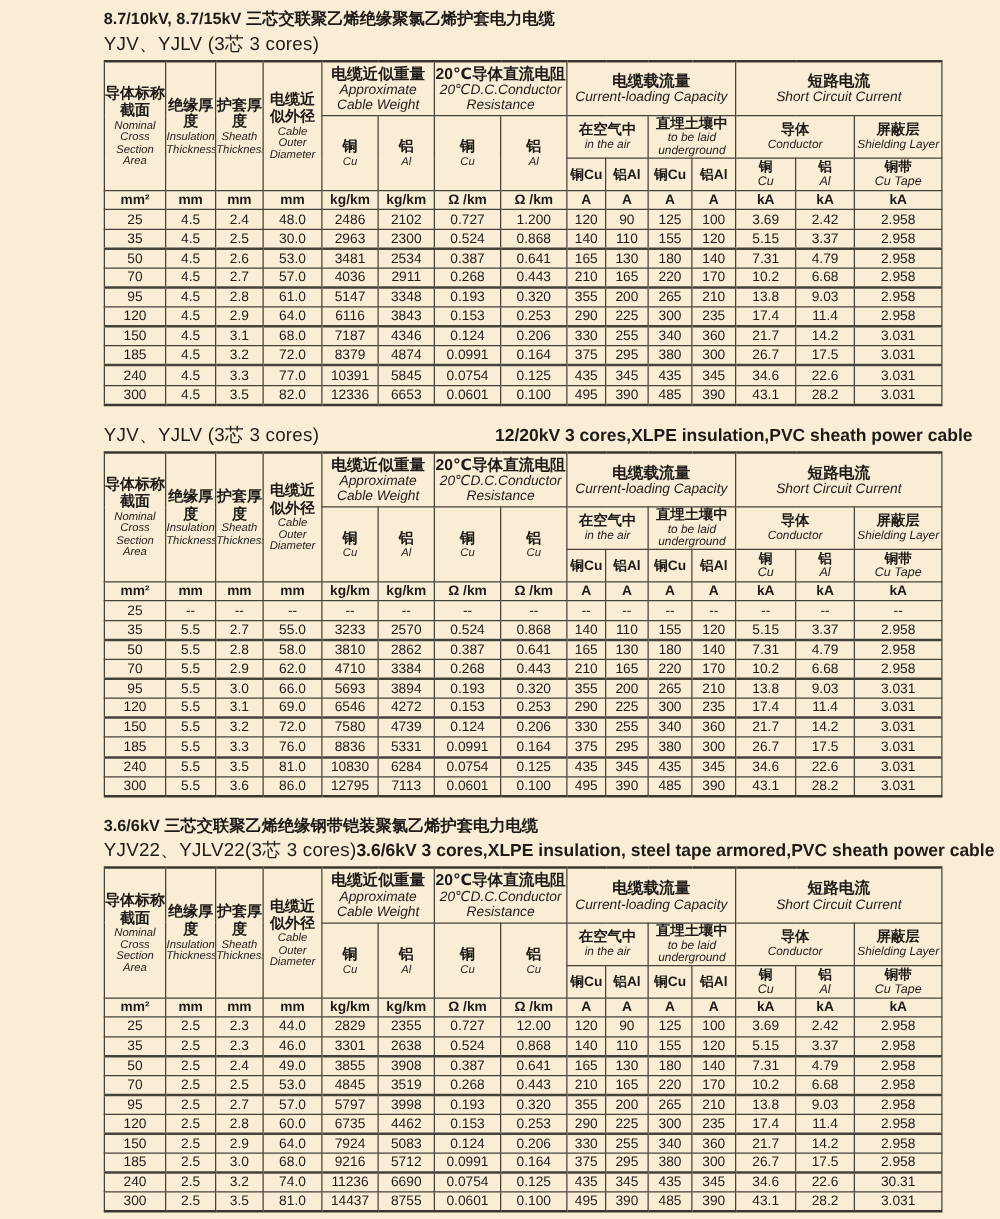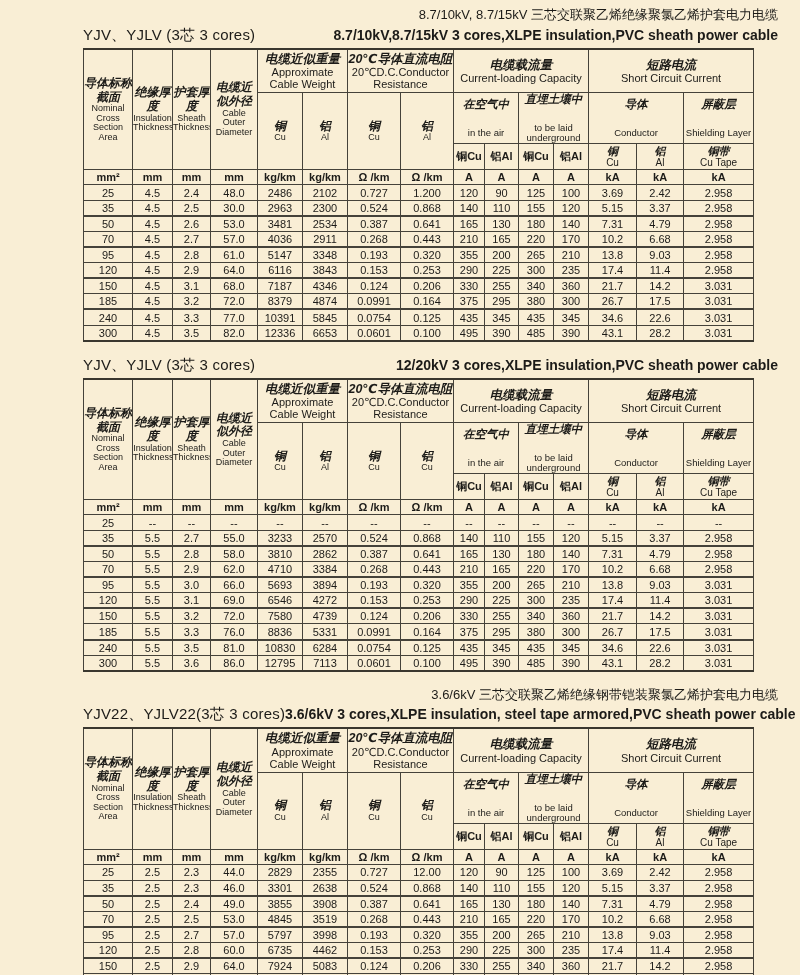--- a/index.html
+++ b/index.html
@@ -6,61 +6,60 @@
   body {
     width:800px; height:975px;
     background:#f9eed5;
     font-family:"Liberation Sans","DejaVu Sans",sans-serif;
     color:#1c1b18;
   }
   .page { position:relative; width:800px; height:975px; overflow:hidden; }
   .section { padding-left:83px; padding-right:10px; margin-bottom:14px; }
   .section.first { padding-top:6px; }
   .title-cn {
-    text-align:right; font-weight:normal; font-size:13px;
+    font-weight:bold; font-size:13px;
     padding-right:12px; line-height:1.35; white-space:nowrap;
   }
   .title-row { display:flex; justify-content:space-between; align-items:baseline; margin-top:2px; }
   .model { font-size:15px; letter-spacing:0.2px; white-space:nowrap; }
   .title-en { font-weight:bold; font-size:14px; padding-right:12px; white-space:nowrap; }
   table { border-collapse:collapse; table-layout:fixed; width:670px; margin-top:3px; background:transparent; }
   th,td {
     border:1px solid #45423a; text-align:center; vertical-align:middle;
     padding:0; overflow:hidden; font-weight:normal;
   }
   thead tr:first-child th { border-top:2px solid #3a372f; }
   tbody tr:last-child td { border-bottom:2px solid #3a372f; }
   tbody tr:nth-child(even) td { border-bottom-width:2px; }
   thead tr:nth-child(1) { height:44px; }
   thead tr:nth-child(2) { height:28px; }
   thead tr:nth-child(3) { height:26px; }
   thead tr:nth-child(4) { height:15px; }
   tbody tr { height:15.6px; }
   tbody td { font-size:11px; }
-  .cn { font-size:12px; font-weight:bold; line-height:1.15;font-style:italic; }
-  .en { font-size:9px; font-weight:normal; line-height:1.05; }
+  .cn { font-size:12px; font-weight:bold; line-height:1.15; }
+  .en { font-size:9px; font-weight:normal; line-height:1.05;font-style:italic; }
   .grp .cn { font-size:12.5px; }
   .grp .en { font-size:11px; line-height:1.1; }
   .mid .cn { font-size:11.5px; }
-  .mid .en { font-size:9.5px;margin-top:17px; }
+  .mid .en { font-size:9.5px; }
   .leaf { font-size:11px; font-weight:bold;margin-left:37px; }
   .leaf .cn { font-size:11px; }
   .leaf .en { font-size:10px; }
   .unit { font-size:11px; font-weight:bold;margin-top:28px; }
 </style>
 </head>
 <body>
 
 <div class="page">
 
   <div class="section first">
     <div class="title-cn">8.7/10kV, 8.7/15kV 三芯交联聚乙烯绝缘聚氯乙烯护套电力电缆</div>
     <div class="title-row">
       <div class="model">YJV、YJLV (3芯 3 cores)</div>
-      <div class="title-en">8.7/10kV,8.7/15kV 3 cores,XLPE insulation,PVC sheath power cable</div>
     </div>
     <table>
         <colgroup>
           <col style="width: 49px;">
           <col style="width: 40px;">
           <col style="width: 38px;">
           <col style="width: 47px;">
           <col style="width: 45px;">
           <col style="width: 45px;">
           <col style="width: 53px;">

